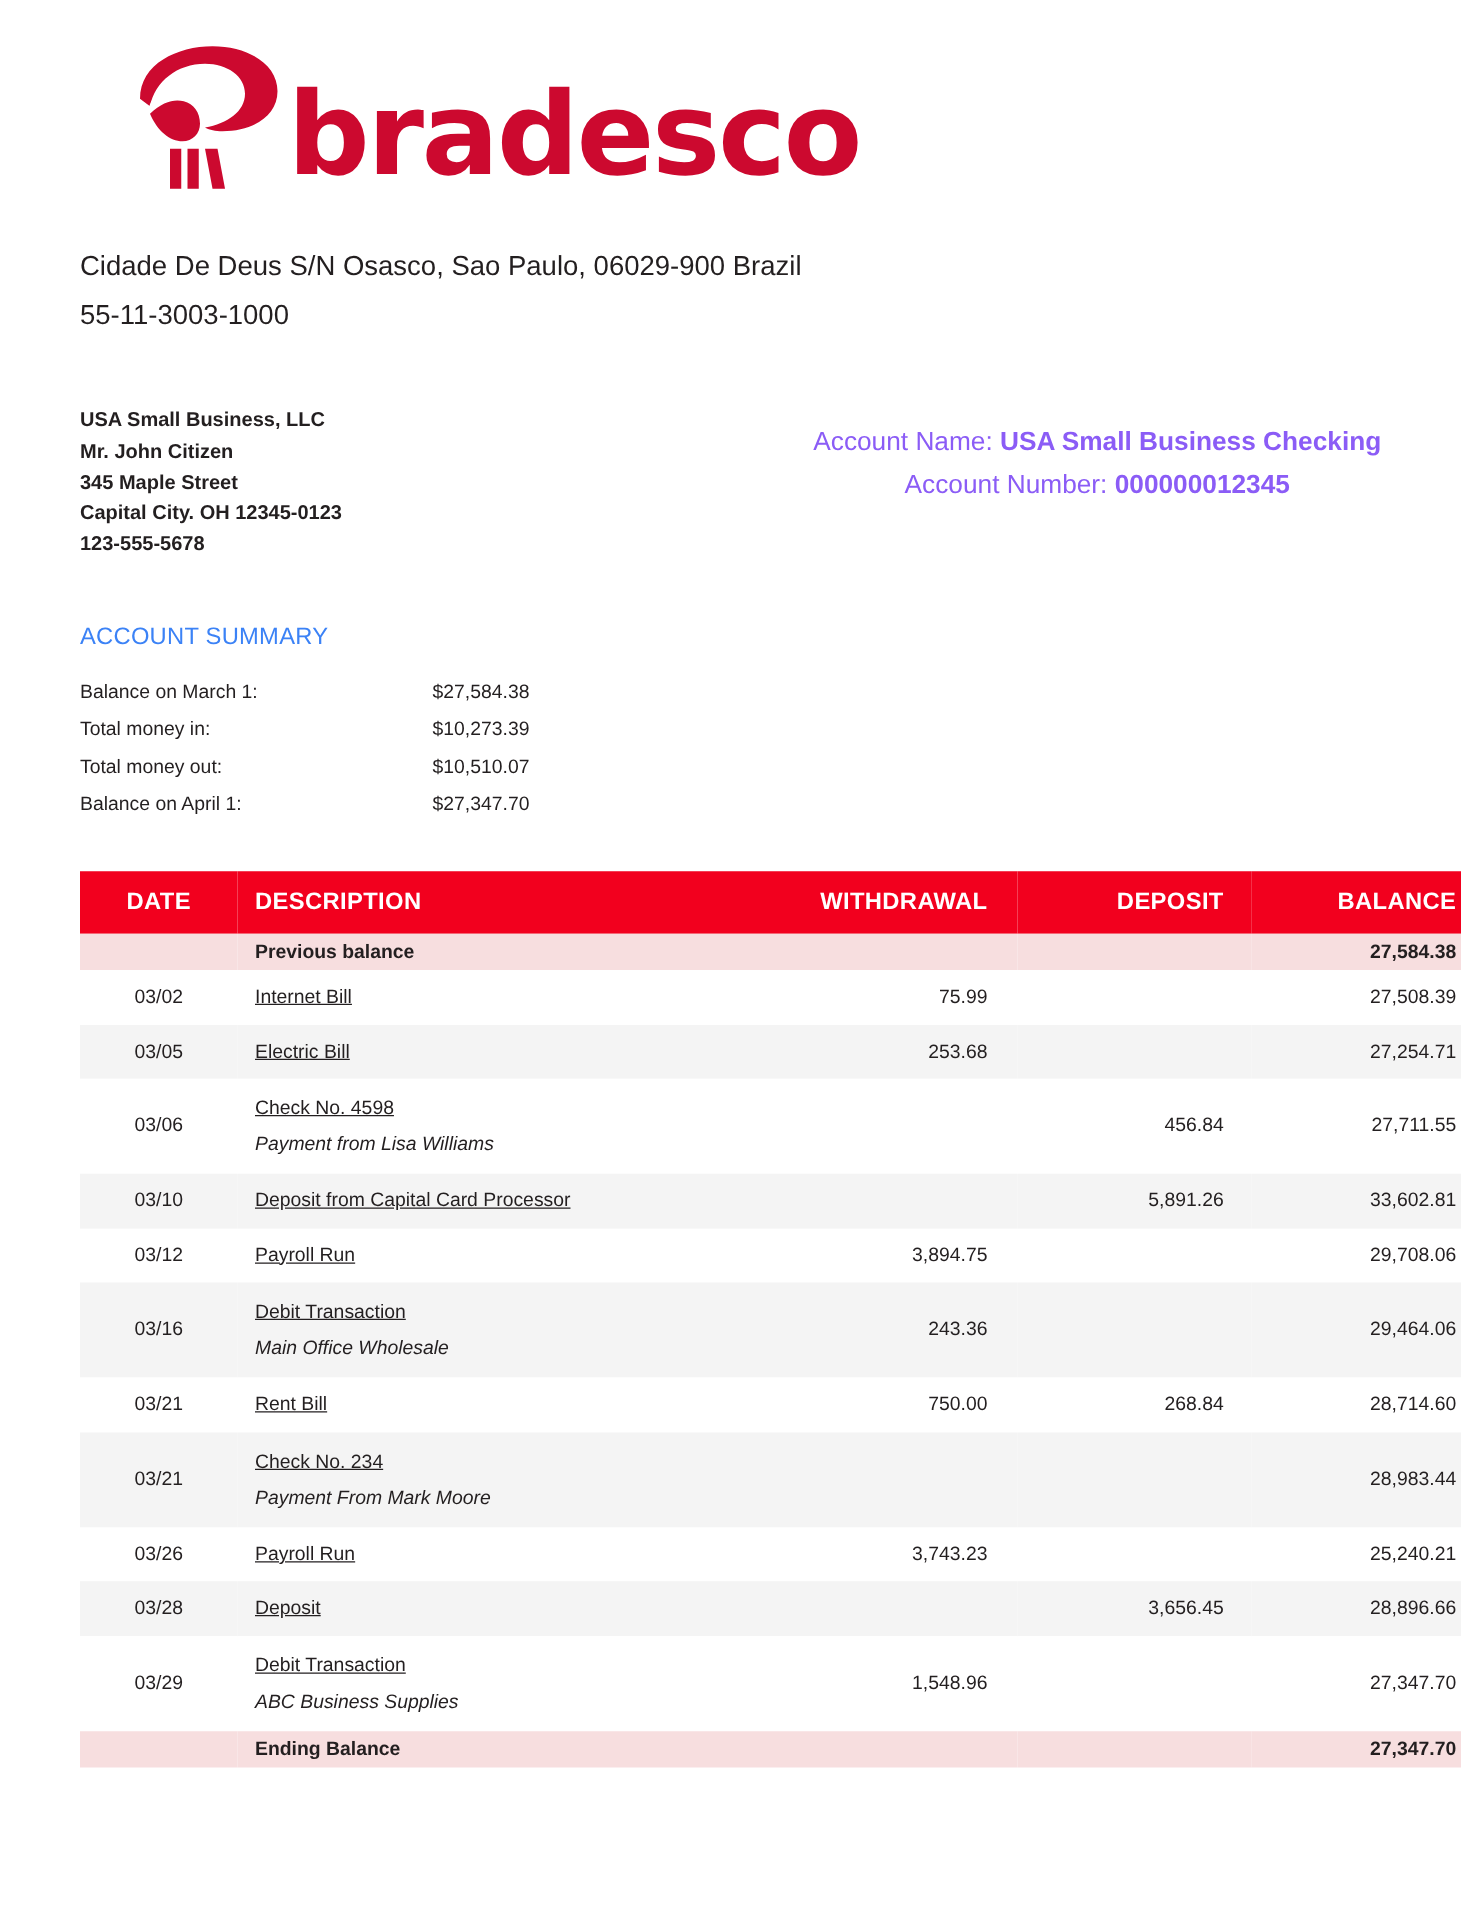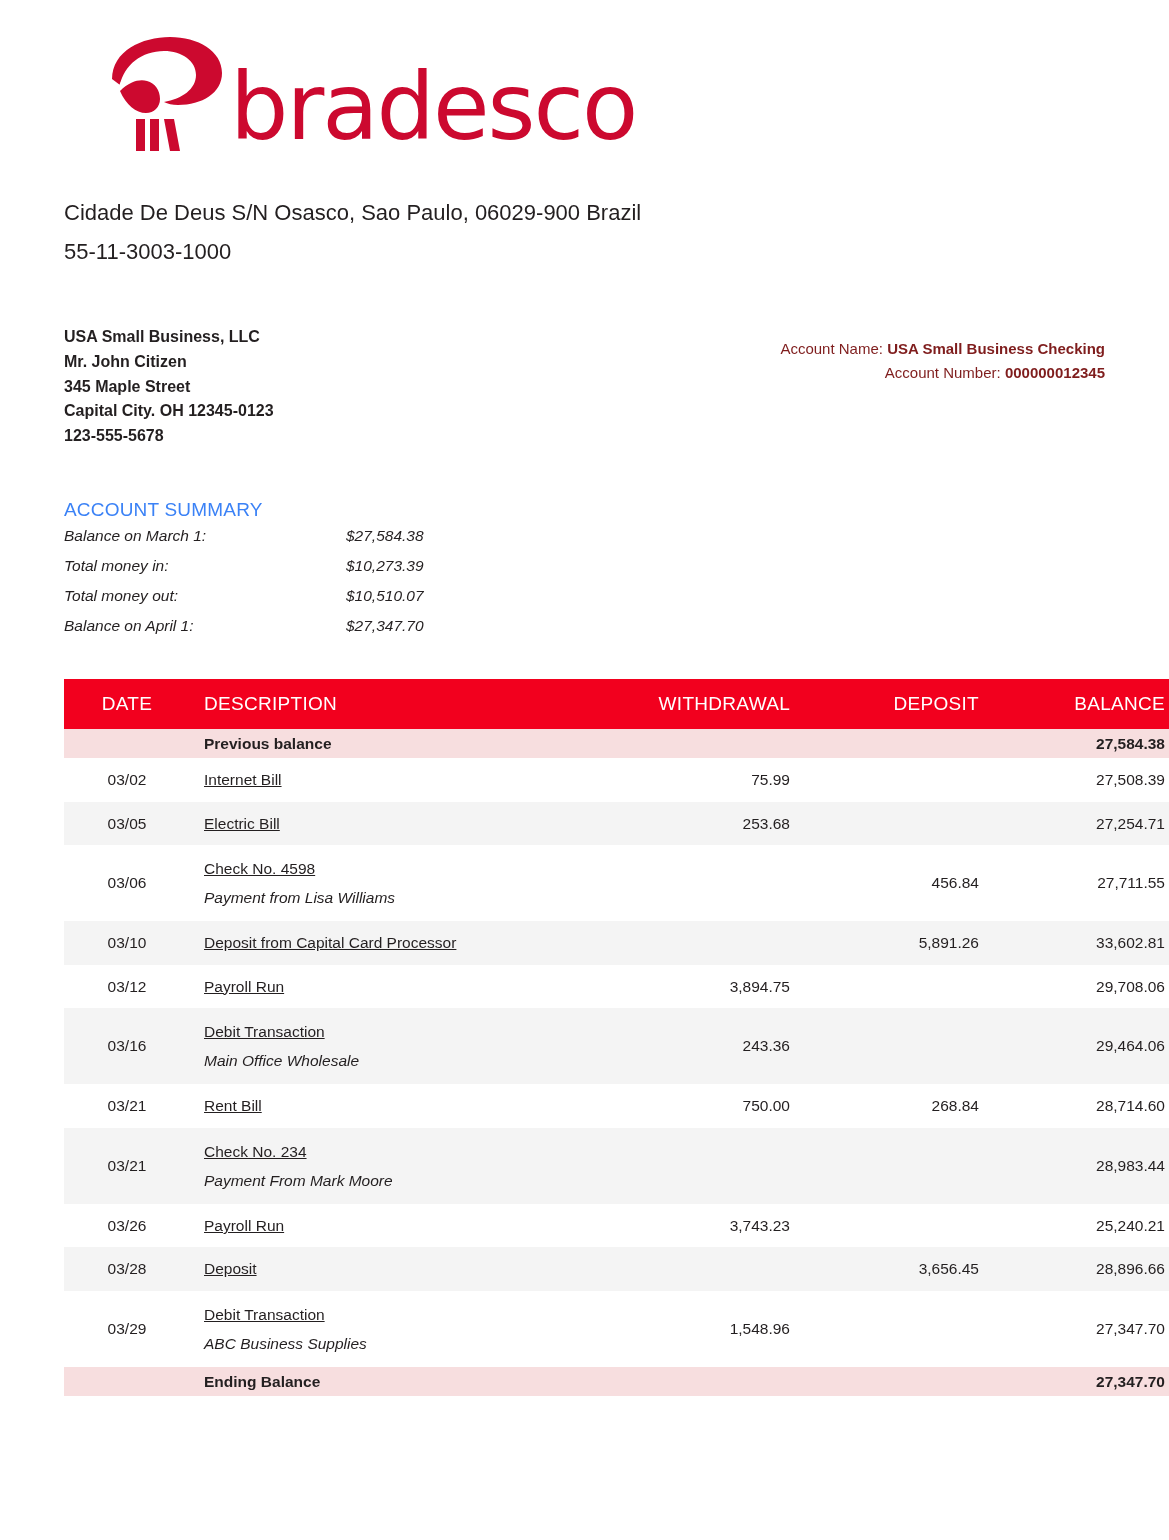--- a/index.html
+++ b/index.html
@@ -35,21 +35,21 @@
     margin-left: 34px;
   }
   .logo-mark {
     width: 128px;
     height: 118px;
     flex: none;
   }
   .logo-word {
     font-family: "DejaVu Sans", sans-serif;
     font-size: 92px;
-    font-weight: 400;
+    font-weight: 700;
     color: #cc092f;
     letter-spacing: -2px;
     line-height: 1;
     margin-left: 4px;
     margin-top: 28px;
   }
 
   
   .bank-address {
     margin-top: 10px;
@@ -64,62 +64,62 @@
     justify-content: space-between;
     margin-top: 54px;
   }
   .customer {
     font-size: 16px;
     font-weight: 700;
     line-height: 1.55;
     color: #231f20;
   }
   .acct-info {
-    font-size: 15px;
+    font-size: 21px;
     line-height: 1.6;
-    color: #7f1d1d;
-    text-align: right;
+    color: #8b5cf6;
+    text-align: center;
     padding-top: 12px;
     min-width: 372px;
   }
   .acct-info .strong { font-weight: 700; }
   .acct-period { margin-top: 28px; }
 
   
   .summary-title {
     margin-top: 50px;
     font-size: 19px;
     font-weight: 400;
     color: #3b82f6;
     letter-spacing: 0.2px;
   }
   .summary-table {
+    margin-top: 18px;
     border-collapse: collapse;
     font-size: 15.5px;
-    font-style: italic;
   }
   .summary-table td {
     padding: 3px 0;
     line-height: 1.55;
   }
   .summary-table td.label { width: 282px; }
   .summary-table td.value { width: 200px; }
 
   
   .txn-table {
     margin-top: 38px;
     width: 1041px;
     border-collapse: collapse;
     font-size: 15.5px;
     table-layout: fixed;
   }
   .txn-table thead th {
     background: #f2001e;
     color: #ffffff;
-    font-weight: 400;
+    font-weight: 700;
     font-size: 19px;
     padding: 14px 0;
     letter-spacing: 0.3px;
   }
   .th-date { width: 126px; text-align: center; }
   .th-desc { width: 396px; text-align: left; padding-left: 14px !important; }
   .th-wd   { width: 190px; text-align: right; padding-right: 24px !important; }
   .th-dep  { width: 165px; text-align: right; padding-right: 22px !important; }
   .th-bal  { width: 164px; text-align: right; padding-right: 14px !important; }
 

